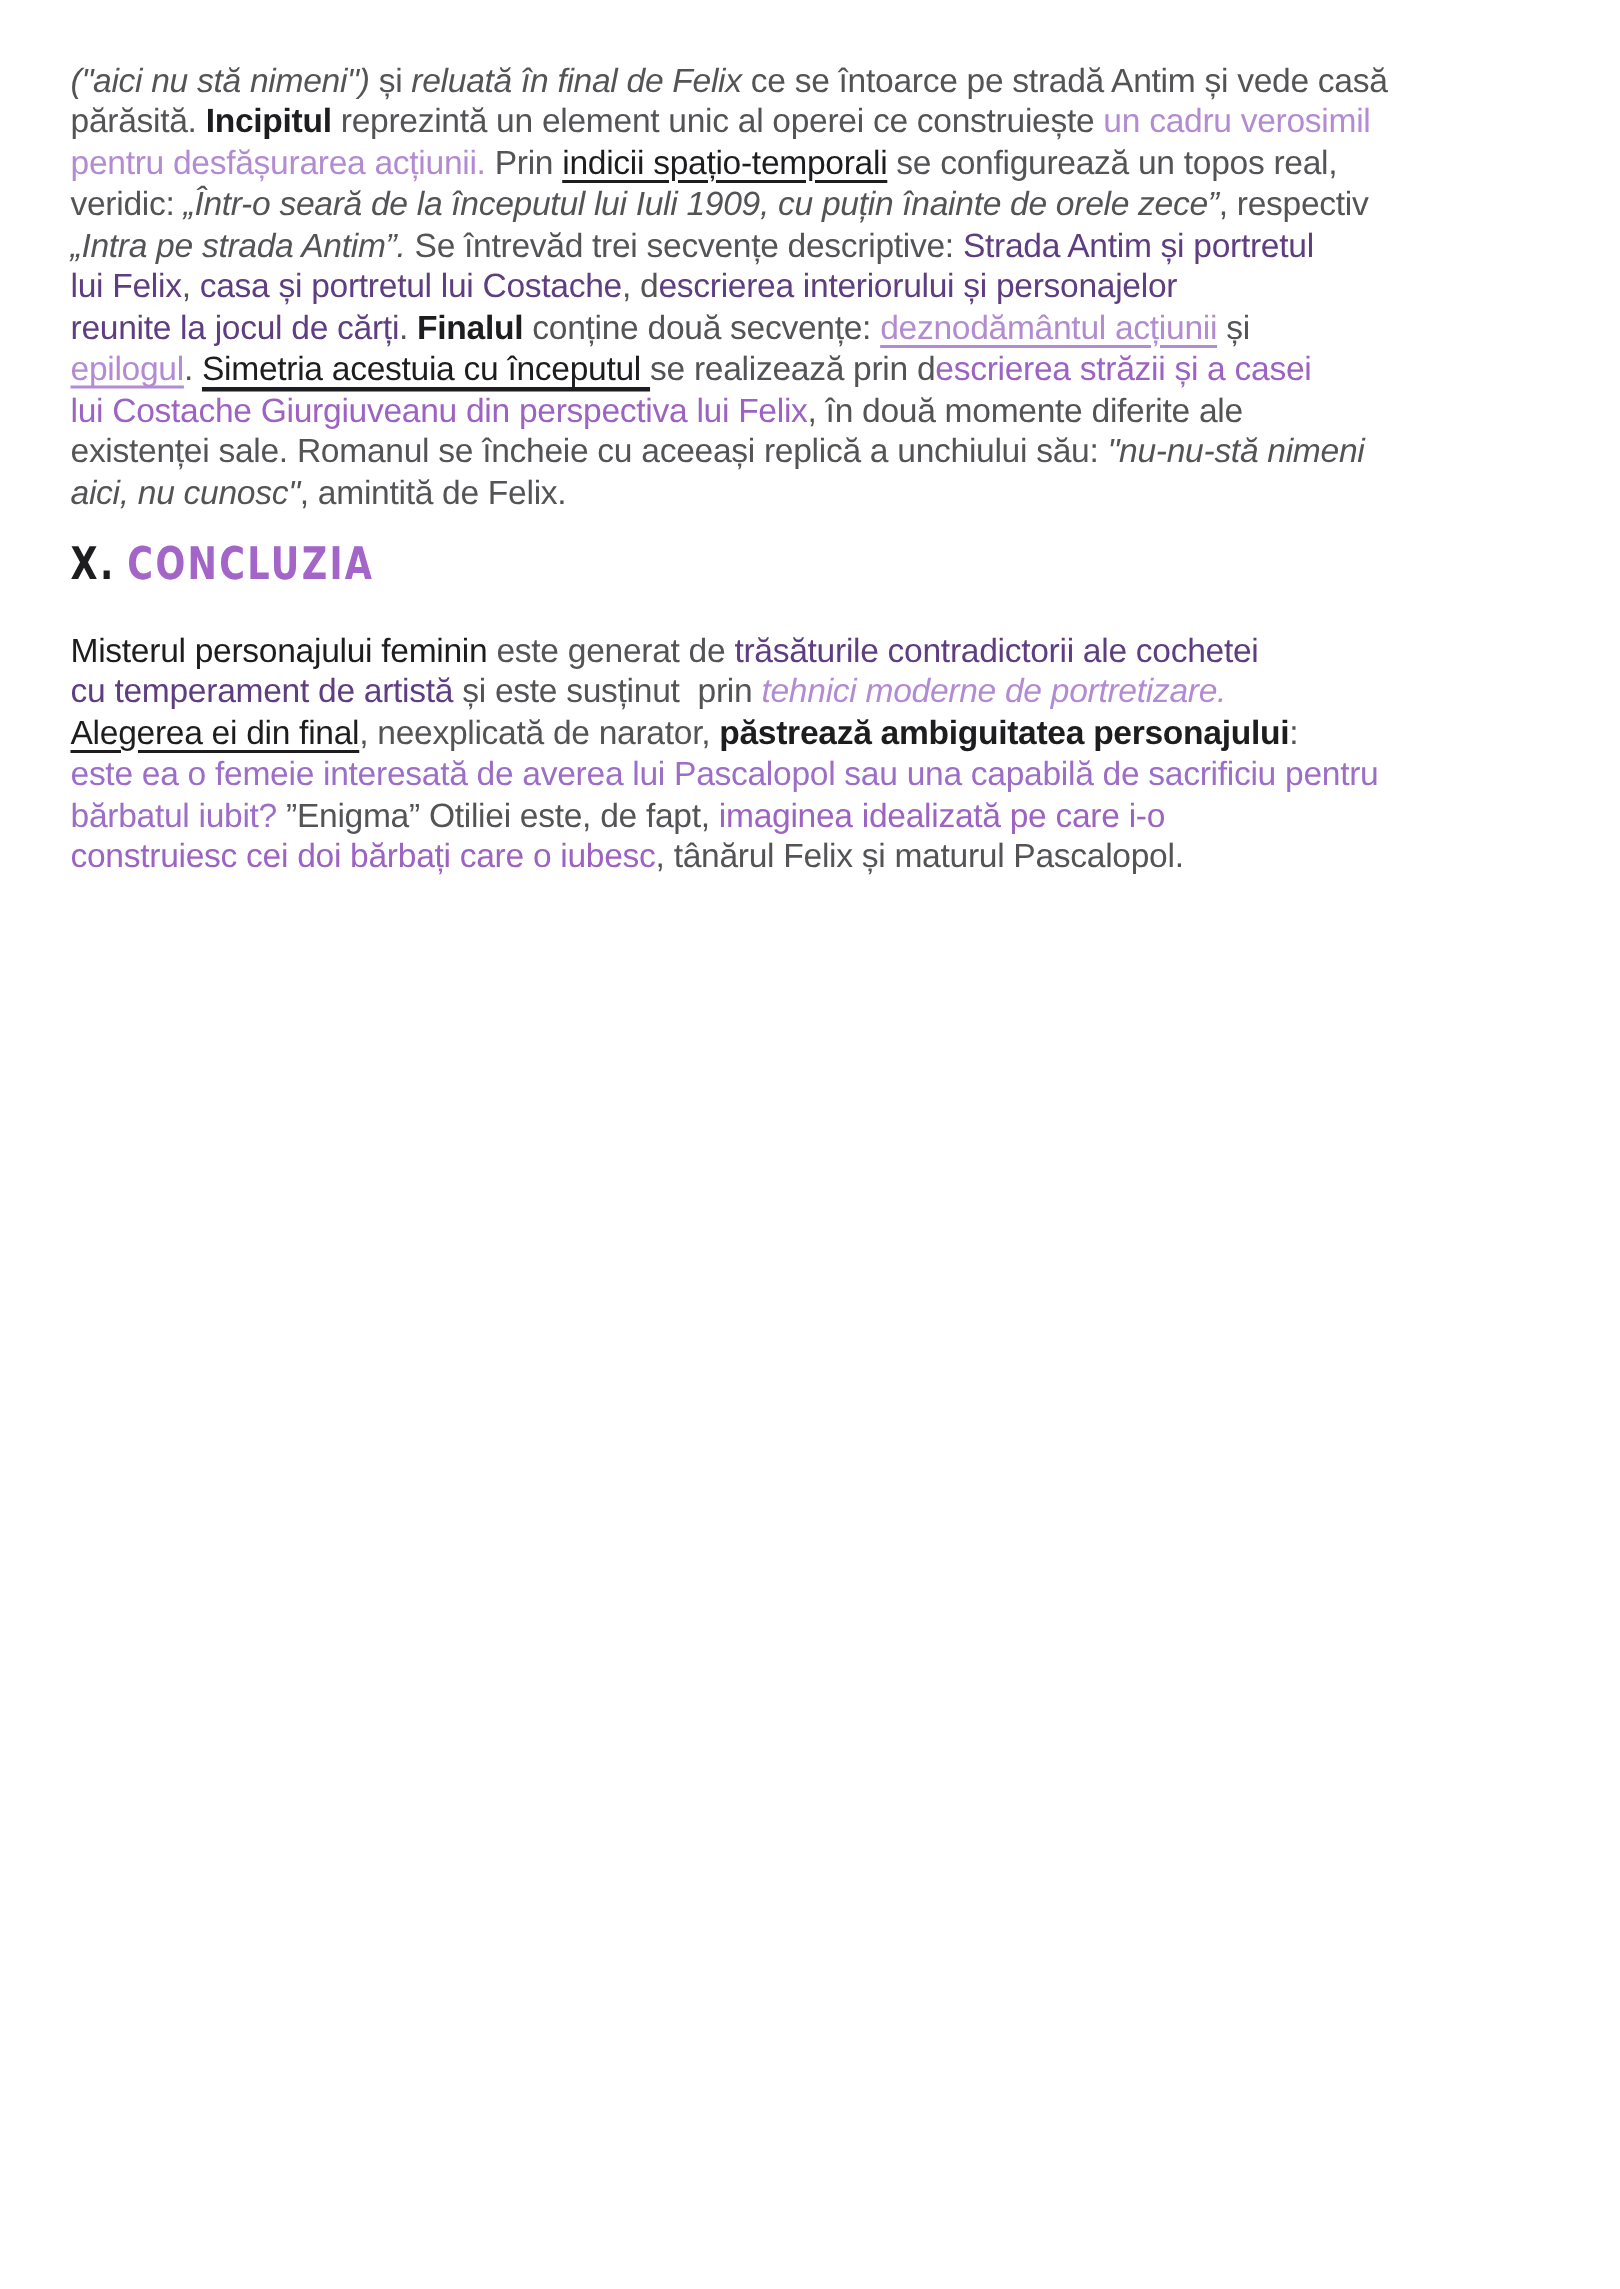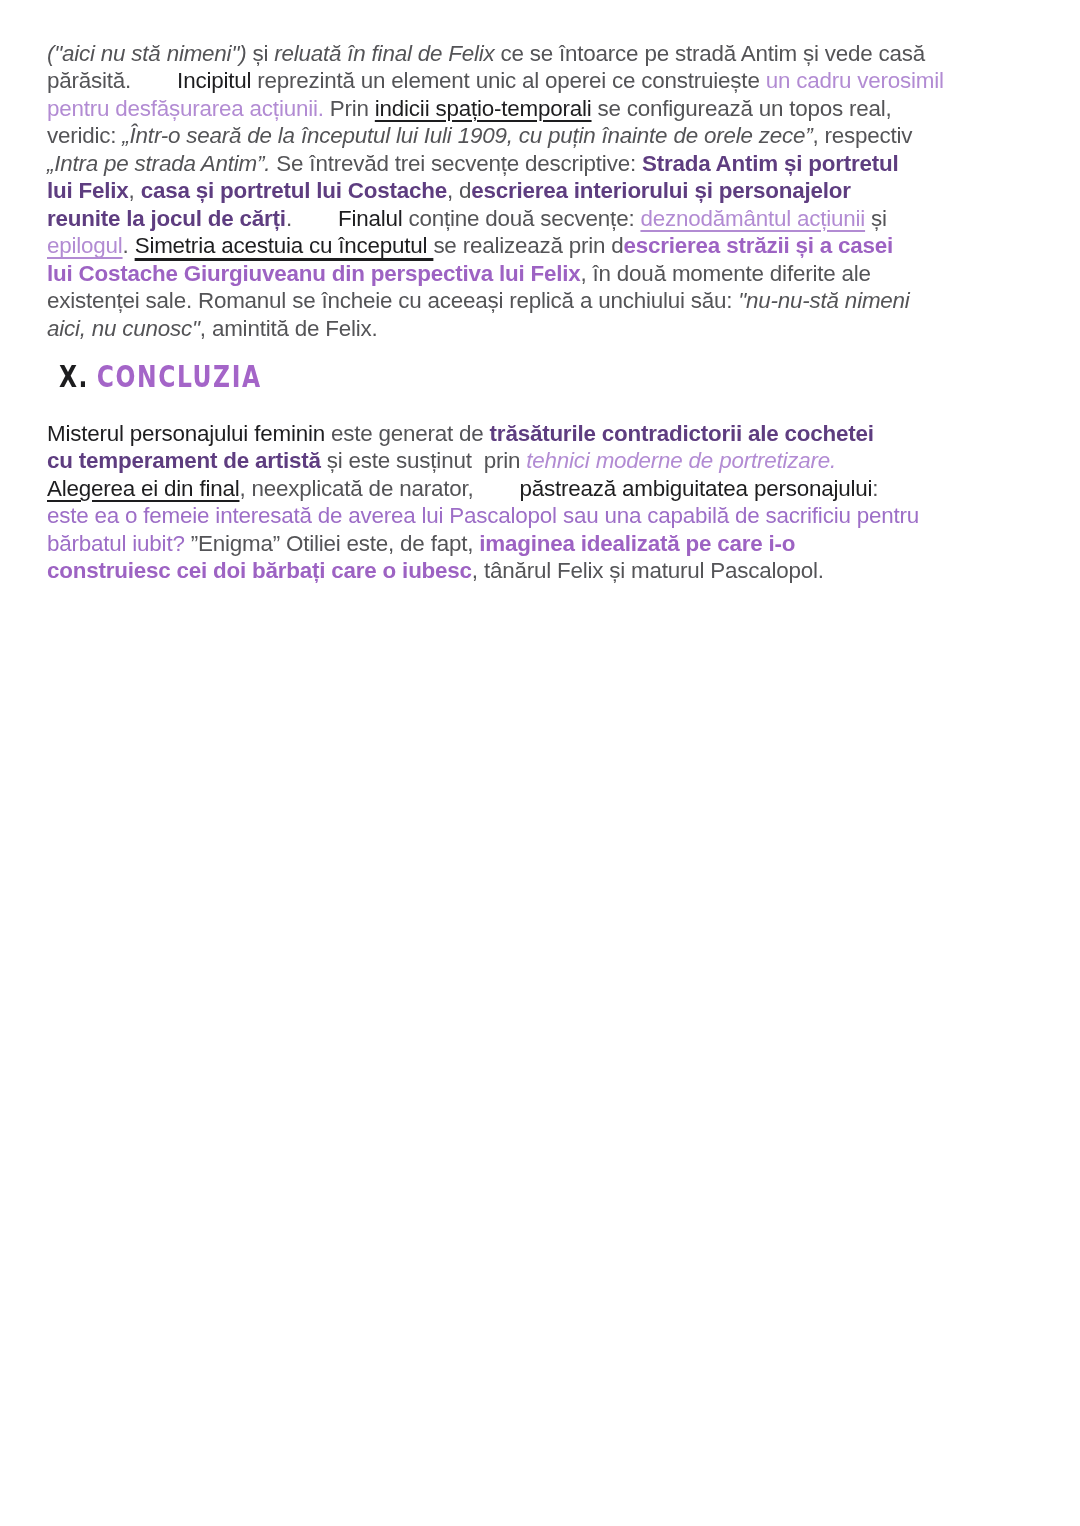--- a/index.html
+++ b/index.html
@@ -21,23 +21,23 @@
   .para {
     margin: 0;
     font-size: 22.4px;
     line-height: 27.45px;
     letter-spacing: -0.2px;
     color: var(--body_text, #545457);
   }
   .run.r   { color: var(--body_text, #545457); }
   .run.k   { color: var(--black_text, #1d1d1f); }
   .run.i   { font-style: italic; color: var(--body_text, #545457); }
-  .run.b   { font-weight: 400; color: var(--black_text, #1d1d1f); margin-left: 40px; }
-  .run.bp  { font-weight: 700; color: var(--dark_purple, #5e3d80); }
-  .run.bm  { font-weight: 700; color: var(--medium_purple_bold, #9d63c3); }
+  .run.b   { font-weight: 700; color: var(--black_text, #1d1d1f); }
+  .run.bp  { font-weight: 400; color: var(--dark_purple, #5e3d80); }
+  .run.bm  { font-weight: 400; color: var(--medium_purple_bold, #9d63c3); }
   .run.mp  { color: var(--medium_purple, #9d6ec7); }
   .run.lp  { color: var(--light_purple, #b28bd3); margin-top: 23px; }
   .run.lpu {
     color: var(--light_purple, #b28bd3);
     text-decoration: underline;
     text-decoration-thickness: 2px;
     text-underline-offset: 4px;
   }
   .run.u {
     color: var(--black_text, #1d1d1f);
@@ -47,21 +47,21 @@
   }
   .run.iu {
     color: var(--black_text, #1d1d1f);
     text-decoration: underline;
     text-decoration-thickness: 2.5px;
     text-underline-offset: 5px;
   }
   .run.ilp { font-style: italic; color: var(--light_purple, #b28bd3); }
 
   .heading {
-    margin: 18px 0 26px 12px;
+    margin: 18px 0 26px 0;
     white-space: pre;
   }
   .heading-inner {
     display: inline-block;
     transform: scaleX(0.78);
     transform-origin: 0 50%;
     font-family: "DejaVu Sans", sans-serif;
     font-weight: 700;
     font-size: 30px;
     line-height: 34px;

